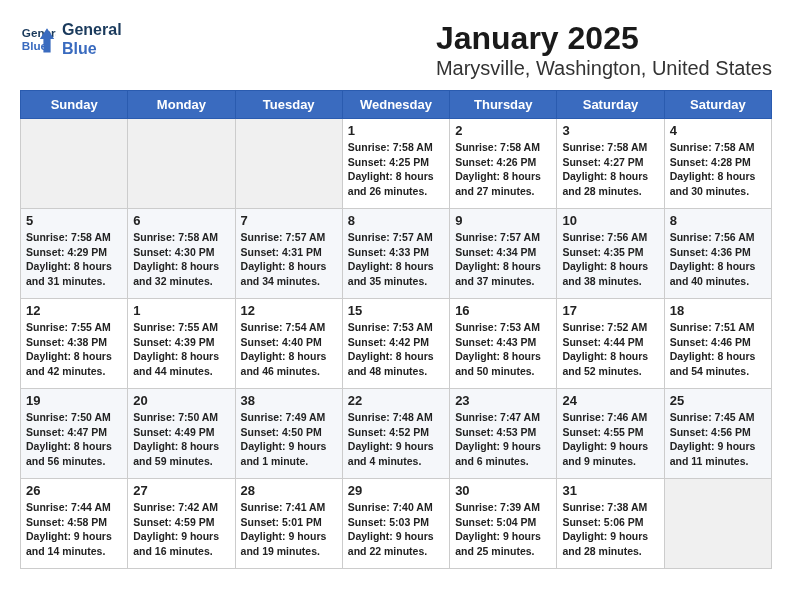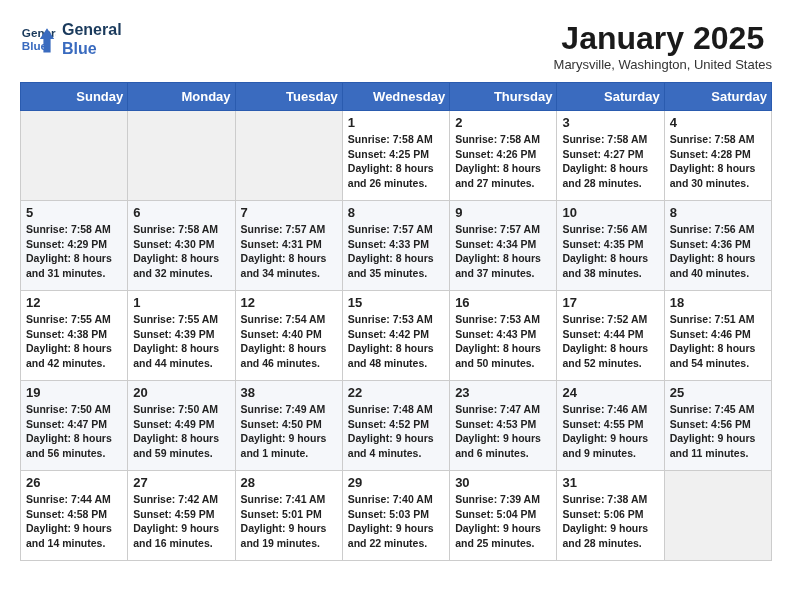--- a/index.html
+++ b/index.html
@@ -28,43 +28,43 @@
       line-height: 1.2;
     }
     .logo-text span {
       color: #1a3a5c;
     }
     .logo-icon {
       width: 36px;
       height: 36px;
     }
     .title-block {
-      text-align: center;
+      text-align: left;
     }
     .month-title {
       font-size: 32px;
       font-weight: bold;
       color: #1a1a1a;
     }
     .location {
-      font-size: 13px;
+      font-size: 20px;
       color: #333;
     }
     table {
       width: 100%;
       border-collapse: collapse;
       table-layout: fixed;
     }
     thead tr th {
       background-color: #3a6bbf;
       color: #fff;
       font-size: 13px;
       font-weight: bold;
       padding: 6px 4px;
-      text-align: right;
+      text-align: center;
       border: 1px solid #2a5baf;
     }
     tbody tr td {
       border: 1px solid #ccc;
       vertical-align: top;
       padding: 4px 5px;
       font-size: 10.5px;
       color: #222;
       height: 90px;
       background: #fff;

